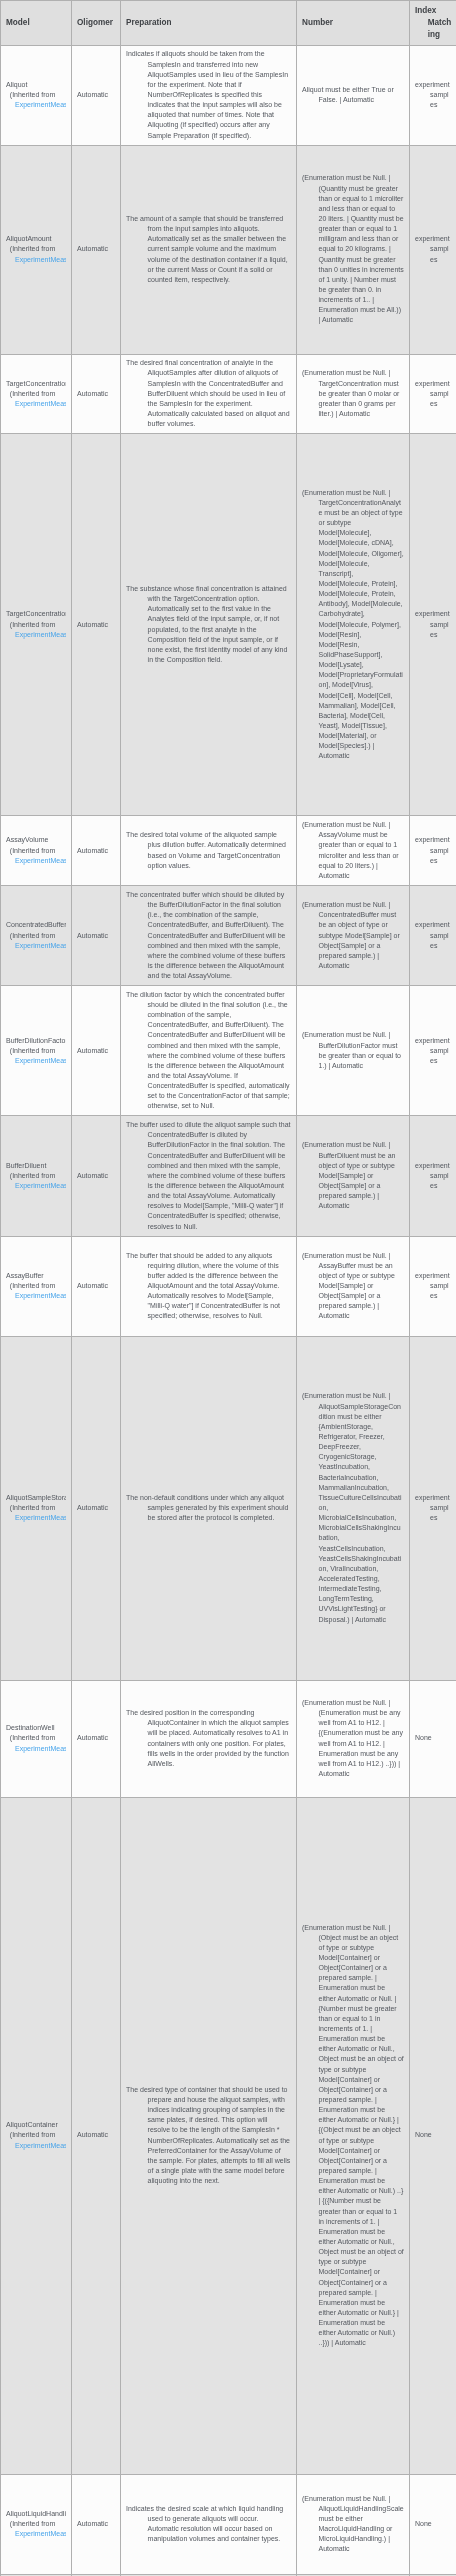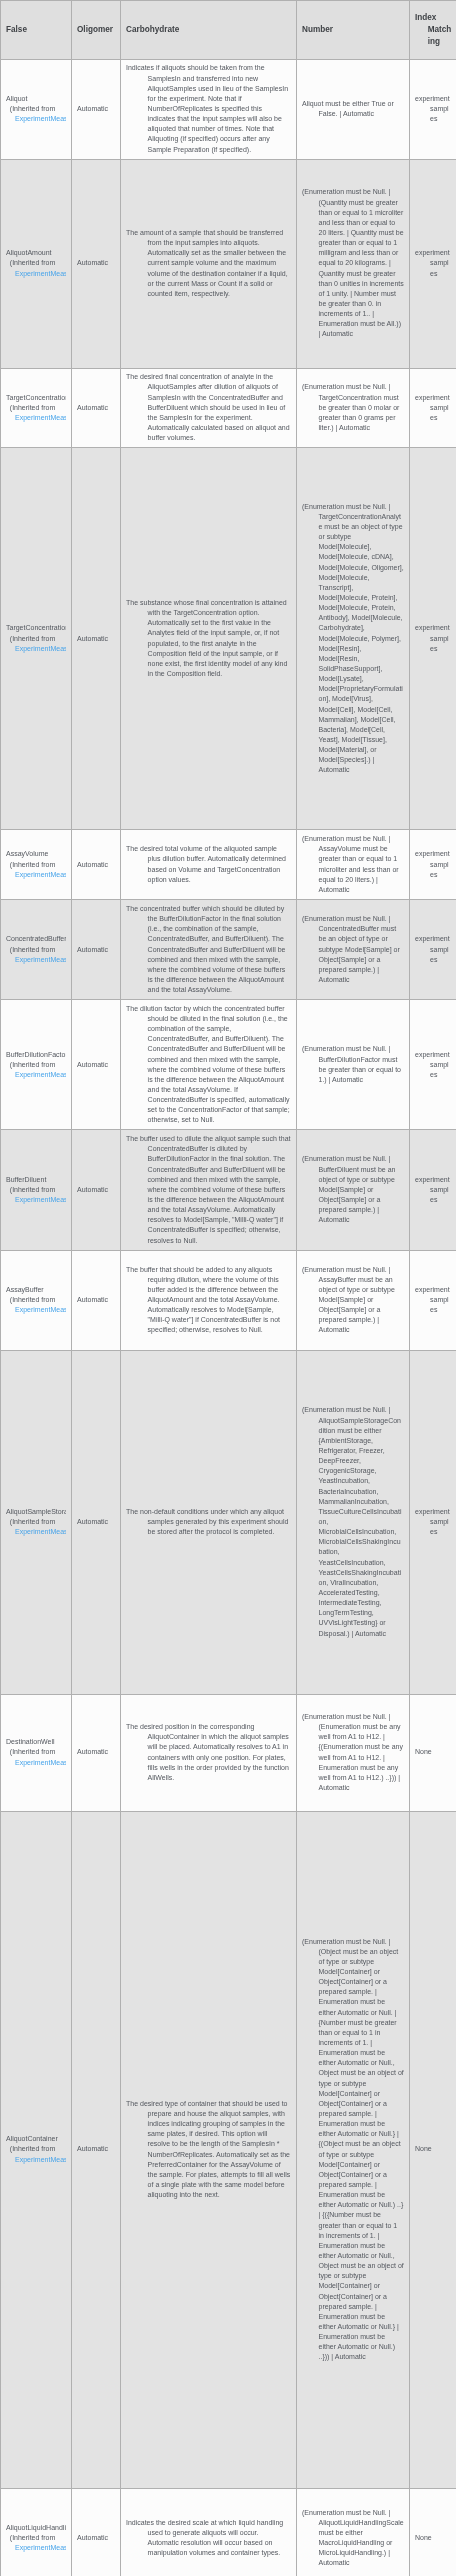--- a/index.html
+++ b/index.html
@@ -5,21 +5,21 @@
   html,body{margin:0;padding:0;background:#ffffff;}
   body{font-family:"Liberation Sans","DejaVu Sans",sans-serif;color:#53575e;}
   .doc-table{border-collapse:collapse;table-layout:fixed;width:456px;}
   .doc-table col.c1{width:71px}
   .doc-table col.c2{width:49px}
   .doc-table col.c3{width:176px}
   .doc-table col.c4{width:113px}
   .doc-table col.c5{width:48px}
   .doc-table th,.doc-table td{border:0.6px solid #b0b0b0;vertical-align:middle;overflow:hidden;}
   .doc-table th{background:#dfdfdf;text-align:left;font-size:8.2px;font-weight:bold;color:#3f4246;
-    padding:11px 5px;line-height:1.45;}
+    padding:4px 5px;line-height:1.45;}
   th .hwrap{padding-left:12.7px;text-indent:-12.7px;overflow-wrap:break-word;}
   thead tr{height:39px;}
   td{font-size:7px;line-height:1.45;padding:3.8px 5px;}
   tr.plain td{background:#fcfcfc;}
   tr.alt td{background:#e3e3e3;}
   .c-name .nm{white-space:nowrap;overflow:hidden;}
   .c-name .inh{padding-left:3.8px;white-space:nowrap;overflow:hidden;}
   .c-name .inh2{padding-left:9px;white-space:nowrap;overflow:hidden;}
   .lnk{color:#47a4ea;text-decoration:none;cursor:pointer;}
   .c-desc .txt{padding-left:21.6px;text-indent:-21.6px;}
@@ -48,27 +48,27 @@
   <colgroup>
     <col class="c1">
       <col class="c2">
       <col class="c3">
       <col class="c4">
       <col class="c5">
   </colgroup>
   <thead>
     <tr>
       <th>
-          <div class="hwrap">False</div>
+          <div class="hwrap">Model</div>
         </th>
       <th>
           <div class="hwrap">Oligomer</div>
         </th>
       <th>
-          <div class="hwrap">Carbohydrate</div>
+          <div class="hwrap">Preparation</div>
         </th>
       <th>
           <div class="hwrap">Number</div>
         </th>
       <th>
           <div class="hwrap">Index Matching</div>
         </th>
     </tr>
   </thead>
   <tbody>

